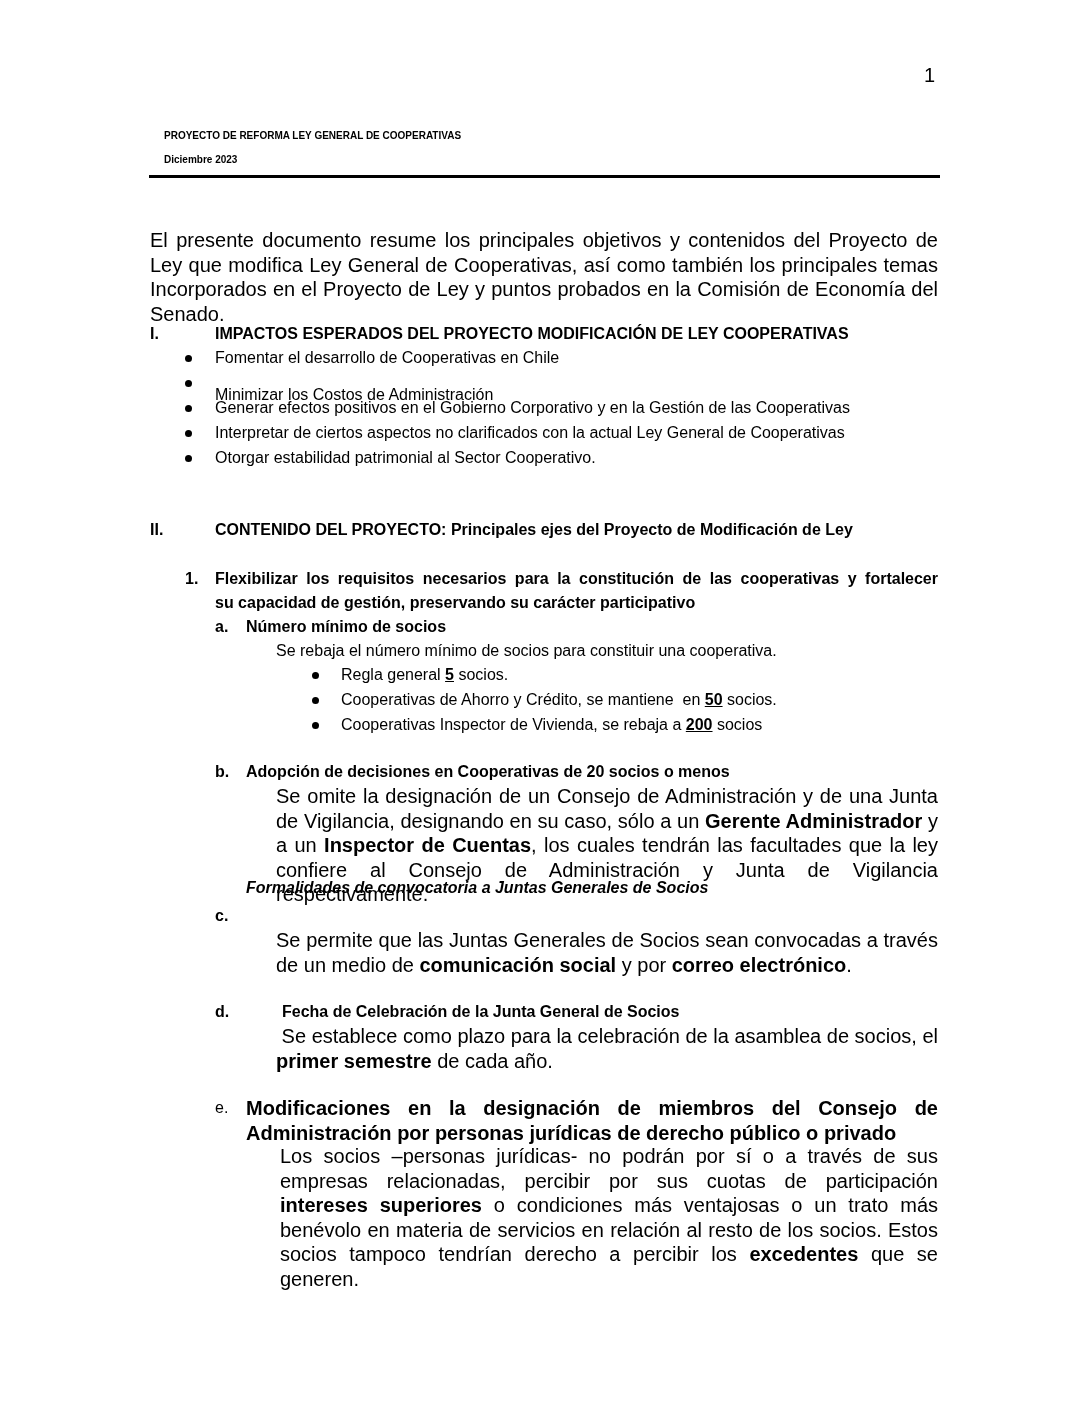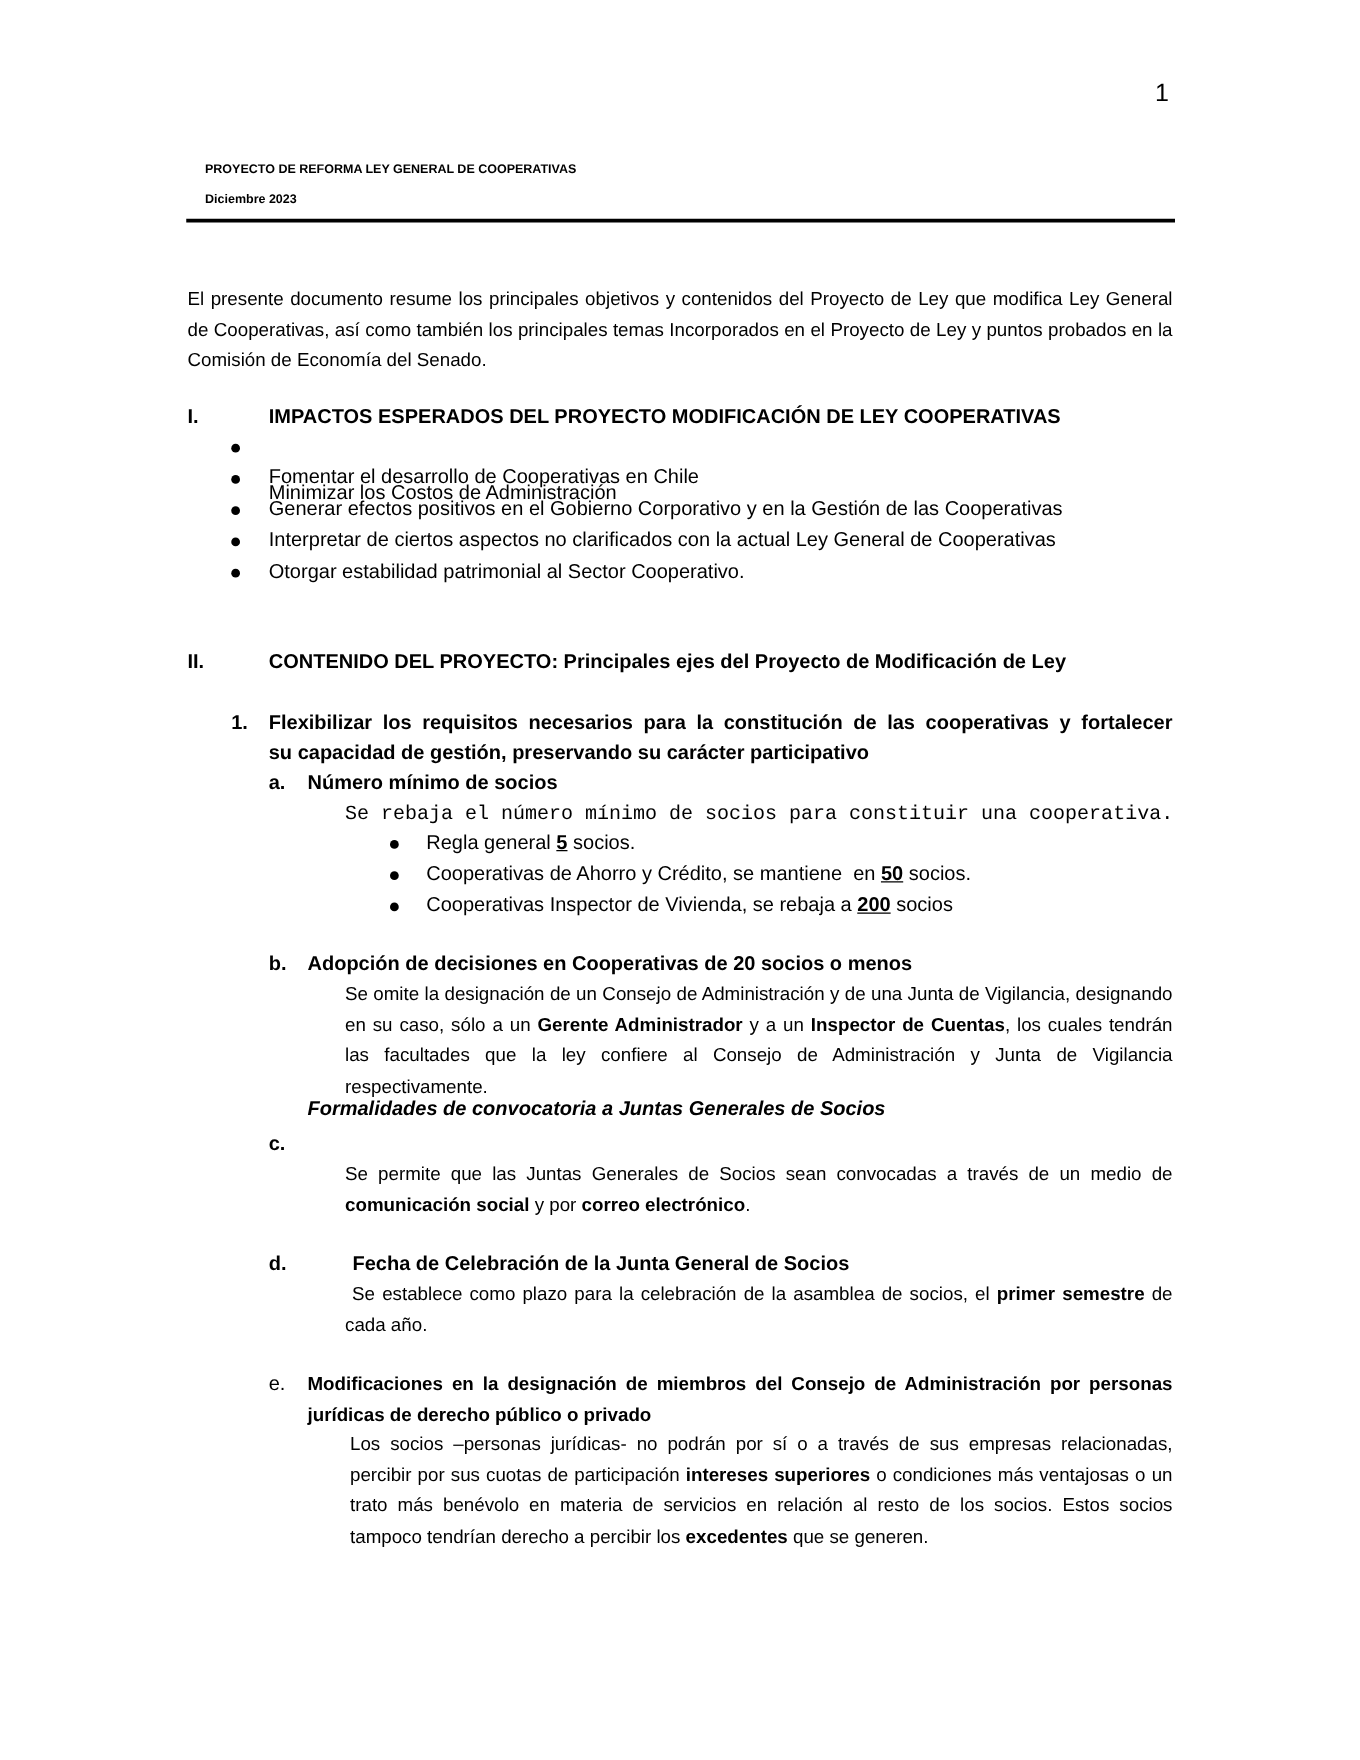--- a/index.html
+++ b/index.html
@@ -5,21 +5,21 @@
   html, body { margin: 0; padding: 0; background: #ffffff; }
   body {
     width: 1088px; height: 1408px; position: relative; overflow: hidden;
     font-family: "Liberation Sans", "DejaVu Sans", sans-serif;
     color: #000; font-size: 16.5px;
   }
   .abs { position: absolute; }
   .pnum { left: 924px; top: 64px; font-size: 20px; }
   .title { left: 164px; width: 788px; text-align: left; font-weight: bold; font-size: 10px; }
   .rule { left: 149px; top: 175px; width: 791px; height: 3px; background: #000; }
-  .para { text-align: justify; line-height: 24.5px; font-size: 15px; }
+  .para { text-align: justify; line-height: 24.5px; font-size: 20px; }
   .line { white-space: nowrap; font-size: 16px; line-height: 24.5px; }
   .bold { font-weight: bold; }
   .bullet { display: inline-block; width: 7px; height: 7px; border-radius: 50%; background: #000; position: absolute; }
   u.b { font-weight: bold; text-decoration: underline; }
   .just { text-align: justify; text-align-last: justify; }
 </style>
 </head>
 <body>
 
 <div class="abs pnum">1</div>
@@ -28,21 +28,21 @@
 <div class="abs title" style="top:154px;">Diciembre 2023</div>
 <div class="abs rule"></div>
 
 <div class="abs para" style="left:150px; top:228px; width:788px;">El presente documento resume los principales objetivos y contenidos del Proyecto de Ley que modifica Ley General de Cooperativas, así como también los principales temas Incorporados en el Proyecto de Ley y puntos probados en la Comisión de Economía del Senado.</div>
 
 <div class="abs line bold" style="left:150px; top:322px;">I.</div>
 <div class="abs line bold" style="left:215px; top:322px;">IMPACTOS ESPERADOS DEL PROYECTO MODIFICACIÓN DE LEY COOPERATIVAS</div>
 
 <div>
   <span class="bullet" style="left:185px; top:355px;"></span>
-  <div class="abs line" style="left:215px; top:346px;margin-top:24px;">Fomentar el desarrollo de Cooperativas en Chile</div>
+  <div class="abs line" style="left:215px; top:346px;">Fomentar el desarrollo de Cooperativas en Chile</div>
   <span class="bullet" style="left:185px; top:380px;"></span>
   <div class="abs line" style="left:215px; top:371px;margin-top:12px;">Minimizar los Costos de Administración</div>
   <span class="bullet" style="left:185px; top:405px;"></span>
   <div class="abs line" style="left:215px; top:396px;">Generar efectos positivos en el Gobierno Corporativo y en la Gestión de las Cooperativas</div>
   <span class="bullet" style="left:185px; top:430px;"></span>
   <div class="abs line" style="left:215px; top:421px;">Interpretar de ciertos aspectos no clarificados con la actual Ley General de Cooperativas</div>
   <span class="bullet" style="left:185px; top:455px;"></span>
   <div class="abs line" style="left:215px; top:446px;">Otorgar estabilidad patrimonial al Sector Cooperativo.</div>
 </div>
 
@@ -51,21 +51,21 @@
   <span class="bold">CONTENIDO DEL PROYECTO:</span>
   <span class="bold">Principales ejes del Proyecto de Modificación de Ley</span>
 </div>
 
 <div class="abs line bold" style="left:185px; top:567px;">1.</div>
 <div class="abs line bold just" style="left:215px; top:567px; width:723px;">Flexibilizar los requisitos necesarios para la constitución de las cooperativas y fortalecer</div>
 <div class="abs line bold" style="left:215px; top:591px;">su capacidad de gestión, preservando su carácter participativo</div>
 
 <div class="abs line bold" style="left:215px; top:615px;">a.</div>
 <div class="abs line bold" style="left:246px; top:615px;">Número mínimo de socios</div>
-<div class="abs line" style="left:276px; top:639px;font-family:Liberation Mono, monospace;">Se rebaja el número mínimo de socios para constituir una cooperativa.</div>
+<div class="abs line" style="left:276px; top:639px;">Se rebaja el número mínimo de socios para constituir una cooperativa.</div>
 
 <span class="bullet" style="left:312px; top:672px;"></span>
 <div class="abs line" style="left:341px; top:663px;"><span>Regla general </span><u class="b">5</u><span> socios.</span></div>
 <span class="bullet" style="left:312px; top:697px;"></span>
 <div class="abs line" style="left:341px; top:688px; white-space:pre;"><span>Cooperativas de Ahorro y Crédito, se mantiene  en </span><u class="b">50</u><span> socios.</span></div>
 <span class="bullet" style="left:312px; top:722px;"></span>
 <div class="abs line" style="left:341px; top:713px; white-space:pre;"><span>Cooperativas Inspector de Vivienda, se rebaja a </span><u class="b">200</u><span> socios</span></div>
 
 <div class="abs line bold" style="left:215px; top:760px;">b.</div>
 <div class="abs line bold" style="left:246px; top:760px;">Adopción de decisiones en Cooperativas de 20 socios o menos</div>

